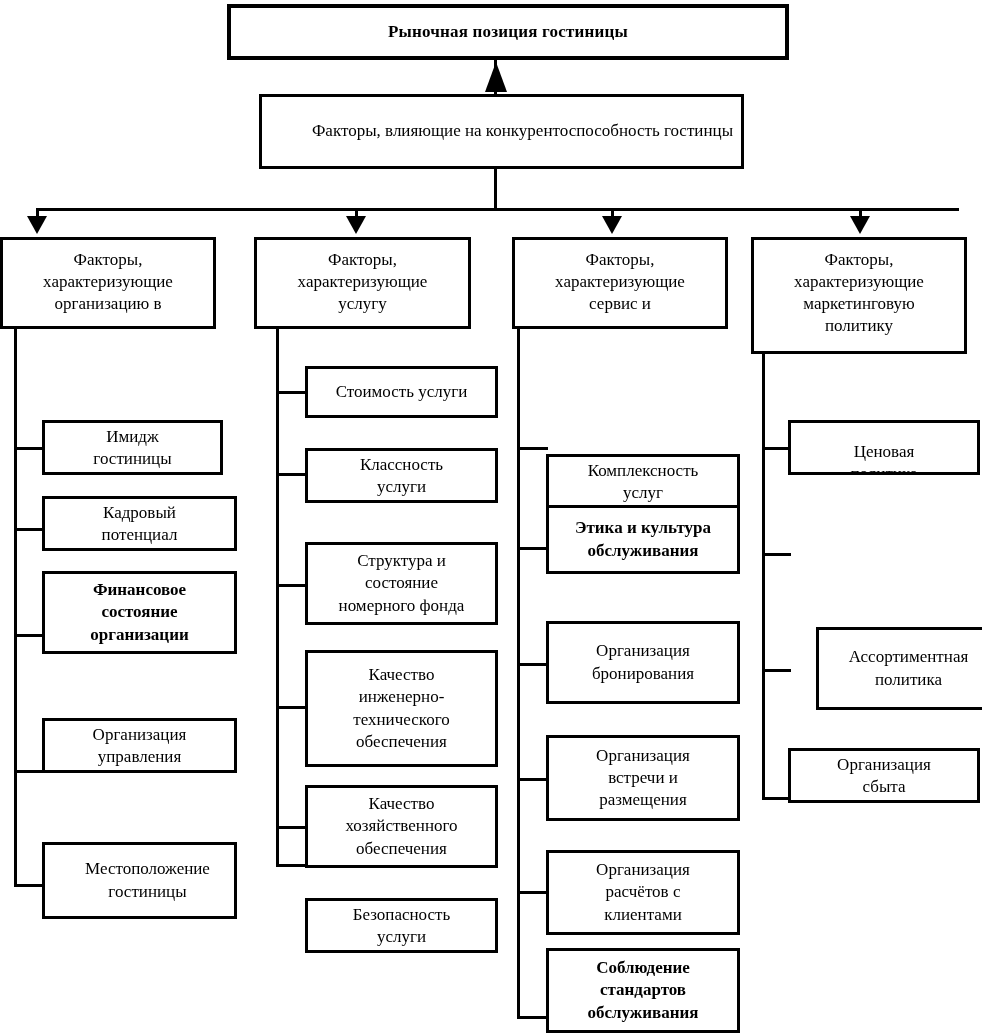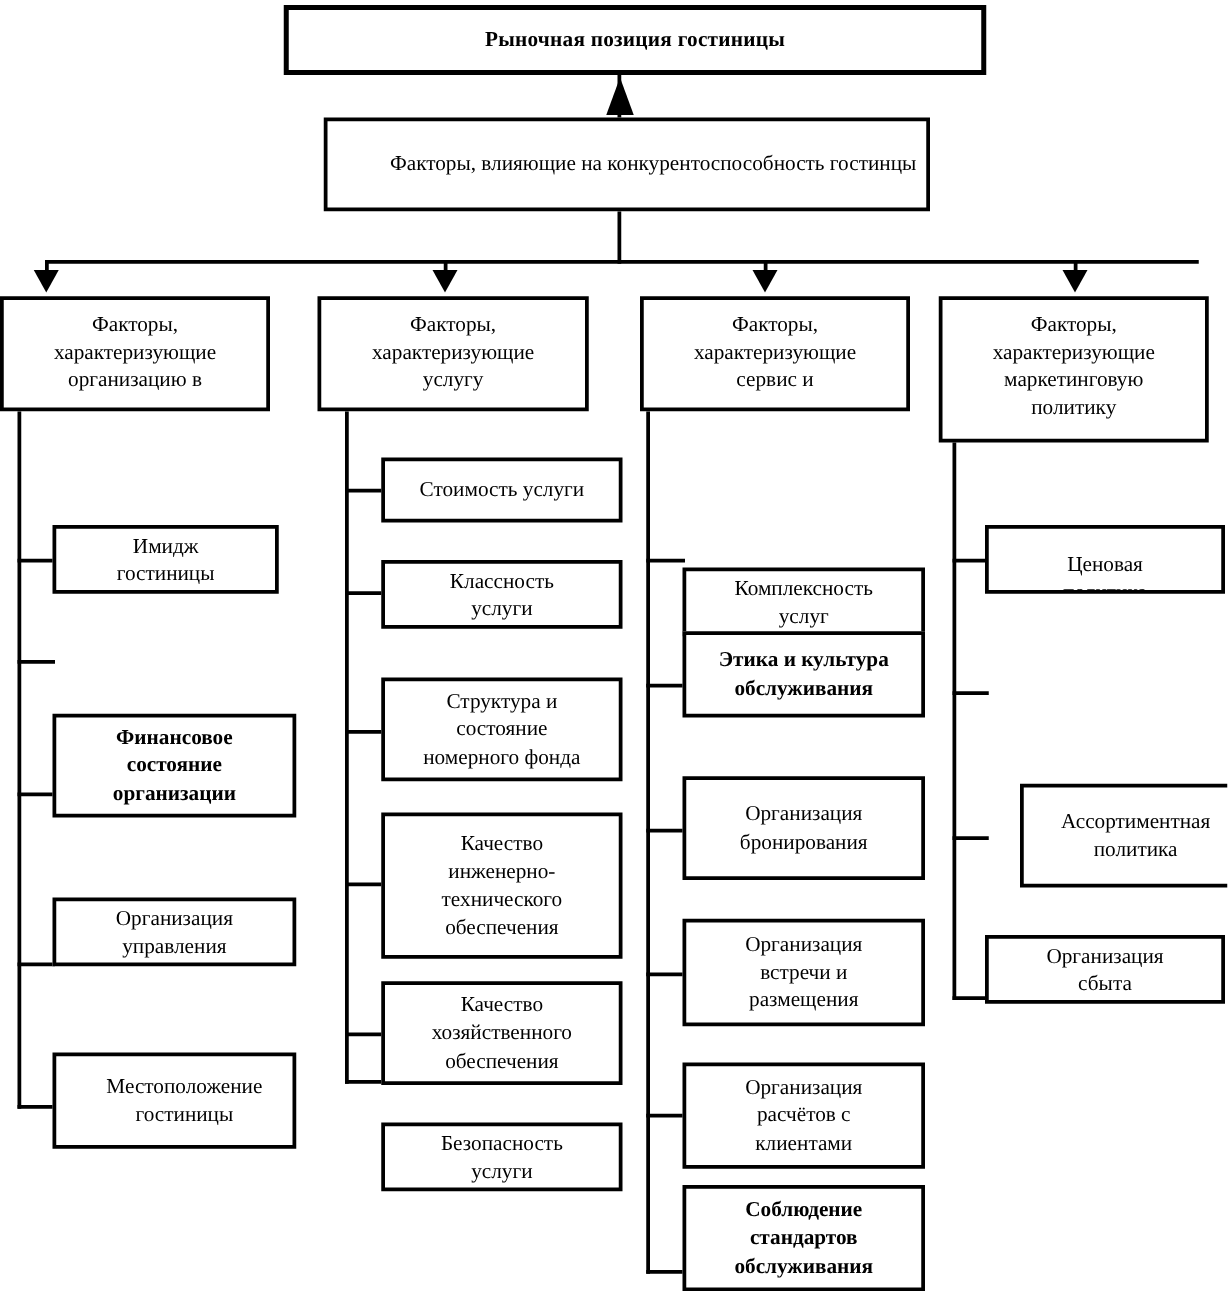--- a/index.html
+++ b/index.html
@@ -124,20 +124,24 @@
 
   <div class="vline" style="left:14px;top:329px;height:558px;"></div>
 
   <div class="stub" style="left:14px;top:447px;width:30px;"></div>
   <div class="box leaf" style="left:42px;top:420px;width:181px;height:55px;">
     <span class="txt clip" style="margin-top:3px;">Имидж
 гостиницы</span>
   </div>
 
   <div class="stub" style="left:14px;top:528px;width:30px;"></div>
+  <div class="box leaf" style="left:42px;top:496px;width:195px;height:55px;">
+    <span class="txt clip" style="margin-top:3px;">Кадровый
+потенциал</span>
+  </div>
 
   <div class="stub" style="left:14px;top:634px;width:30px;"></div>
   <div class="box leaf" style="left:42px;top:571px;width:195px;height:83px;font-weight:bold;">
     <span class="txt">Финансовое
 состояние
 организации</span>
   </div>
 
   <div class="stub" style="left:14px;top:770px;width:30px;"></div>
   <div class="box leaf" style="left:42px;top:718px;width:195px;height:55px;">

